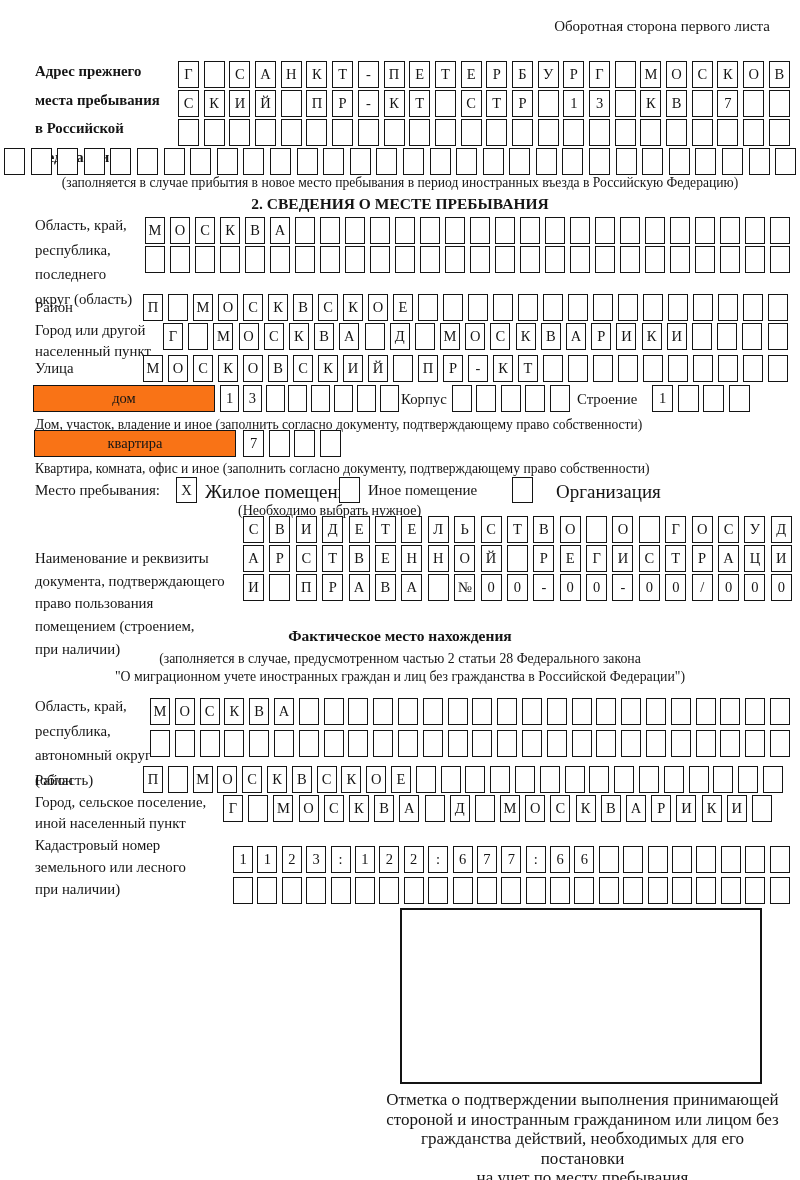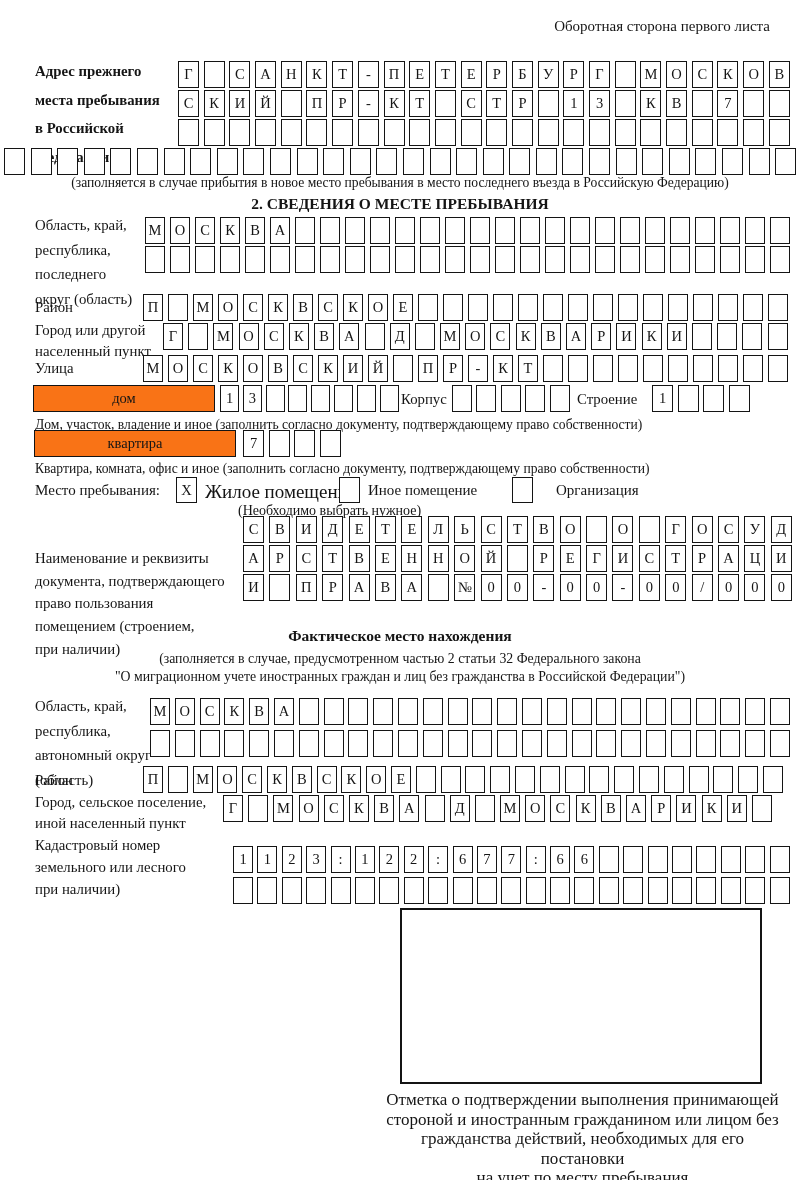--- a/index.html
+++ b/index.html
@@ -153,21 +153,21 @@
       <div class="cell"></div>
       <div class="cell"></div>
       <div class="cell"></div>
       <div class="cell"></div>
       <div class="cell"></div>
       <div class="cell"></div>
       <div class="cell"></div>
       <div class="cell"></div>
       <div class="cell"></div>
     </div>
-  <div class="note center" style="top:175px;">(заполняется в случае прибытия в новое место пребывания в место последнего въезда в Российскую Федерацию)</div>
+  <div class="note center" style="top:175px;">(заполняется в случае прибытия в новое место пребывания в период иностранных въезда в Российскую Федерацию)</div>
 
   <div class="title" style="top:195px;">2. СВЕДЕНИЯ О МЕСТЕ ПРЕБЫВАНИЯ</div>
 
   <div class="lblcol" style="left:35px;top:213px;width:115px;">
     <div>Область, край,</div>
     <div>республика,</div>
     <div>последнего</div>
     <div>округ (область)</div>
   </div>
   <div class="cells" style="left:145px;top:217px;--w:20px;--g:5px;">
@@ -355,21 +355,21 @@
       <div class="cell"></div>
     </div>
   <div class="note" style="left:35px;top:461px;">Квартира, комната, офис и иное (заполнить согласно документу, подтверждающему право собственности)</div>
 
   <div class="lbl" style="left:35px;top:482px;font-size:15px;">Место пребывания:</div>
   <div class="chk" style="left:176px;top:477px;">X</div>
   <div class="lbl" style="left:205px;top:482px;font-size:19px;">Жилое помещение</div>
   <div class="chk" style="left:339px;top:477px;"></div>
   <div class="lbl" style="left:368px;top:482px;font-size:15px;">Иное помещение</div>
   <div class="chk" style="left:512px;top:477px;"></div>
-  <div class="lbl" style="left:556px;top:482px;font-size:15px;">Организация</div>
+  <div class="lbl" style="left:556px;top:482px;font-size:19px;">Организация</div>
   <div class="note" style="left:238px;top:503px;font-size:14px;">(Необходимо выбрать нужное)</div>
 
   <div class="lblcol tight" style="left:35px;top:525px;width:210px;margin-top:22px;">
     <div>Наименование и реквизиты</div>
     <div>документа, подтверждающего</div>
     <div>право пользования</div>
     <div>помещением (строением,</div>
     <div>при наличии)</div>
   </div>
   <div class="cells" style="left:243px;top:516px;--w:21px;--g:5.4px;">
@@ -436,21 +436,21 @@
       <div class="cell">-</div>
       <div class="cell">0</div>
       <div class="cell">0</div>
       <div class="cell">/</div>
       <div class="cell">0</div>
       <div class="cell">0</div>
       <div class="cell">0</div>
     </div>
 
   <div class="title" style="top:627px;">Фактическое место нахождения</div>
-  <div class="note center" style="top:651px;font-size:13.8px;">(заполняется в случае, предусмотренном частью 2 статьи 32 Федерального закона</div>
+  <div class="note center" style="top:651px;font-size:13.8px;">(заполняется в случае, предусмотренном частью 2 статьи 28 Федерального закона</div>
   <div class="note center" style="top:669px;font-size:13.8px;">"О миграционном учете иностранных граждан и лиц без гражданства в Российской Федерации")</div>
 
   <div class="lblcol" style="left:35px;top:694px;width:130px;">
     <div>Область, край,</div>
     <div>республика,</div>
     <div>автономный округ</div>
     <div>(область)</div>
   </div>
   <div class="cells" style="left:150px;top:698px;--w:20px;--g:4.8px;">
       <div class="cell">М</div>

